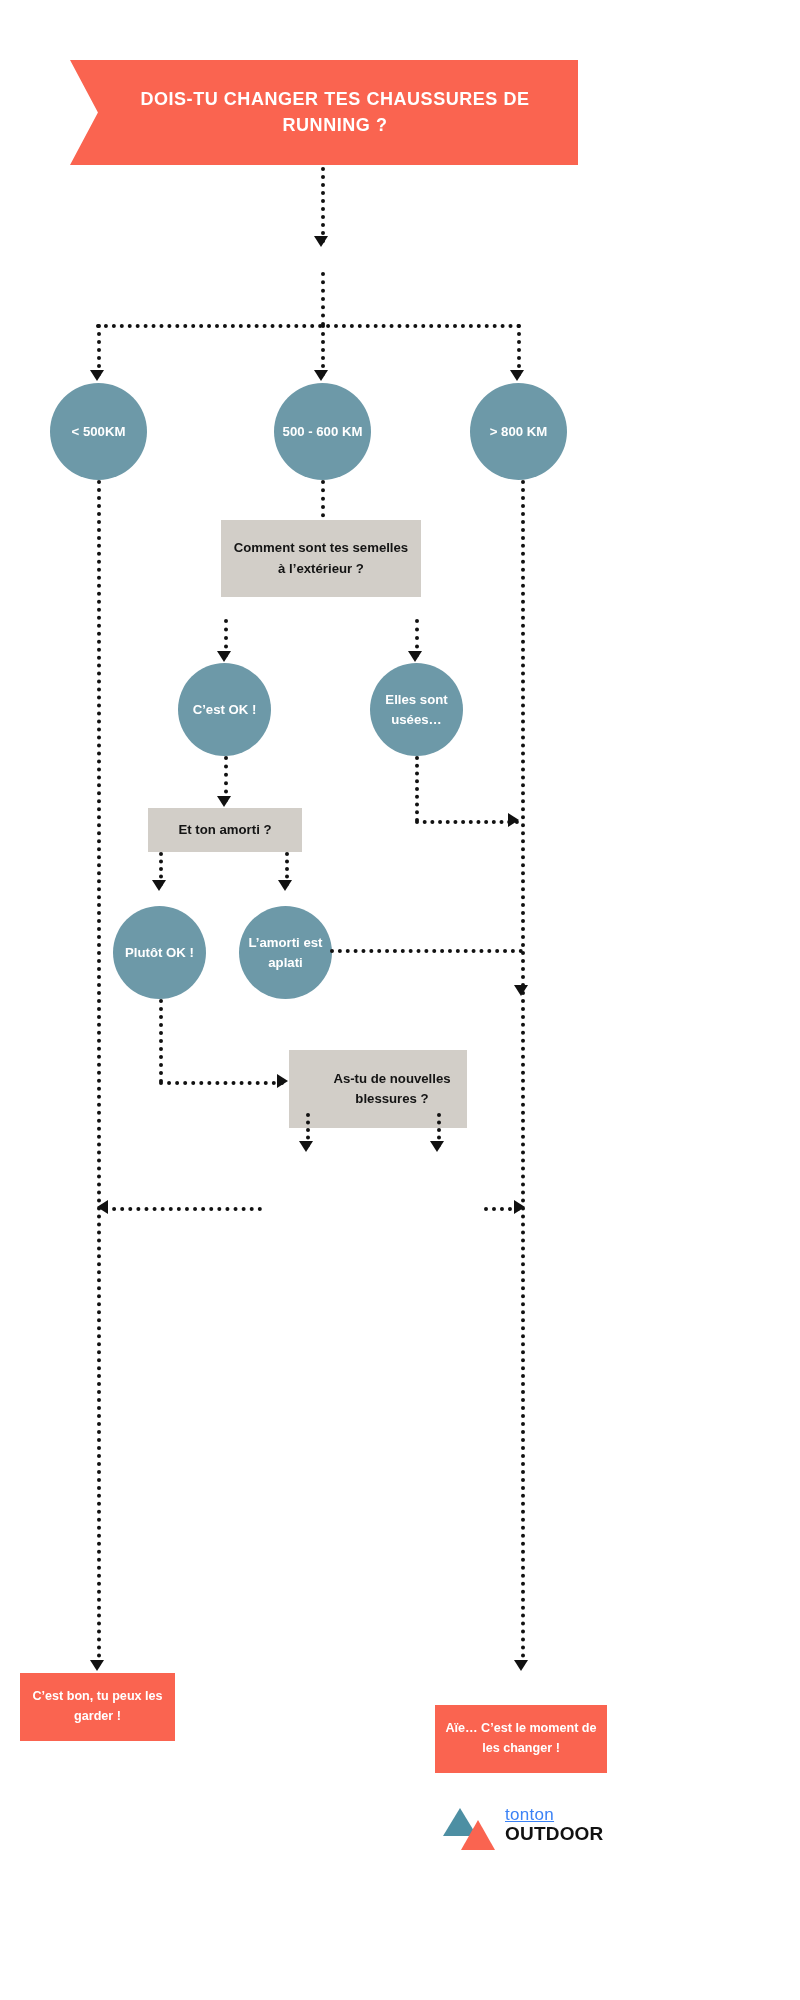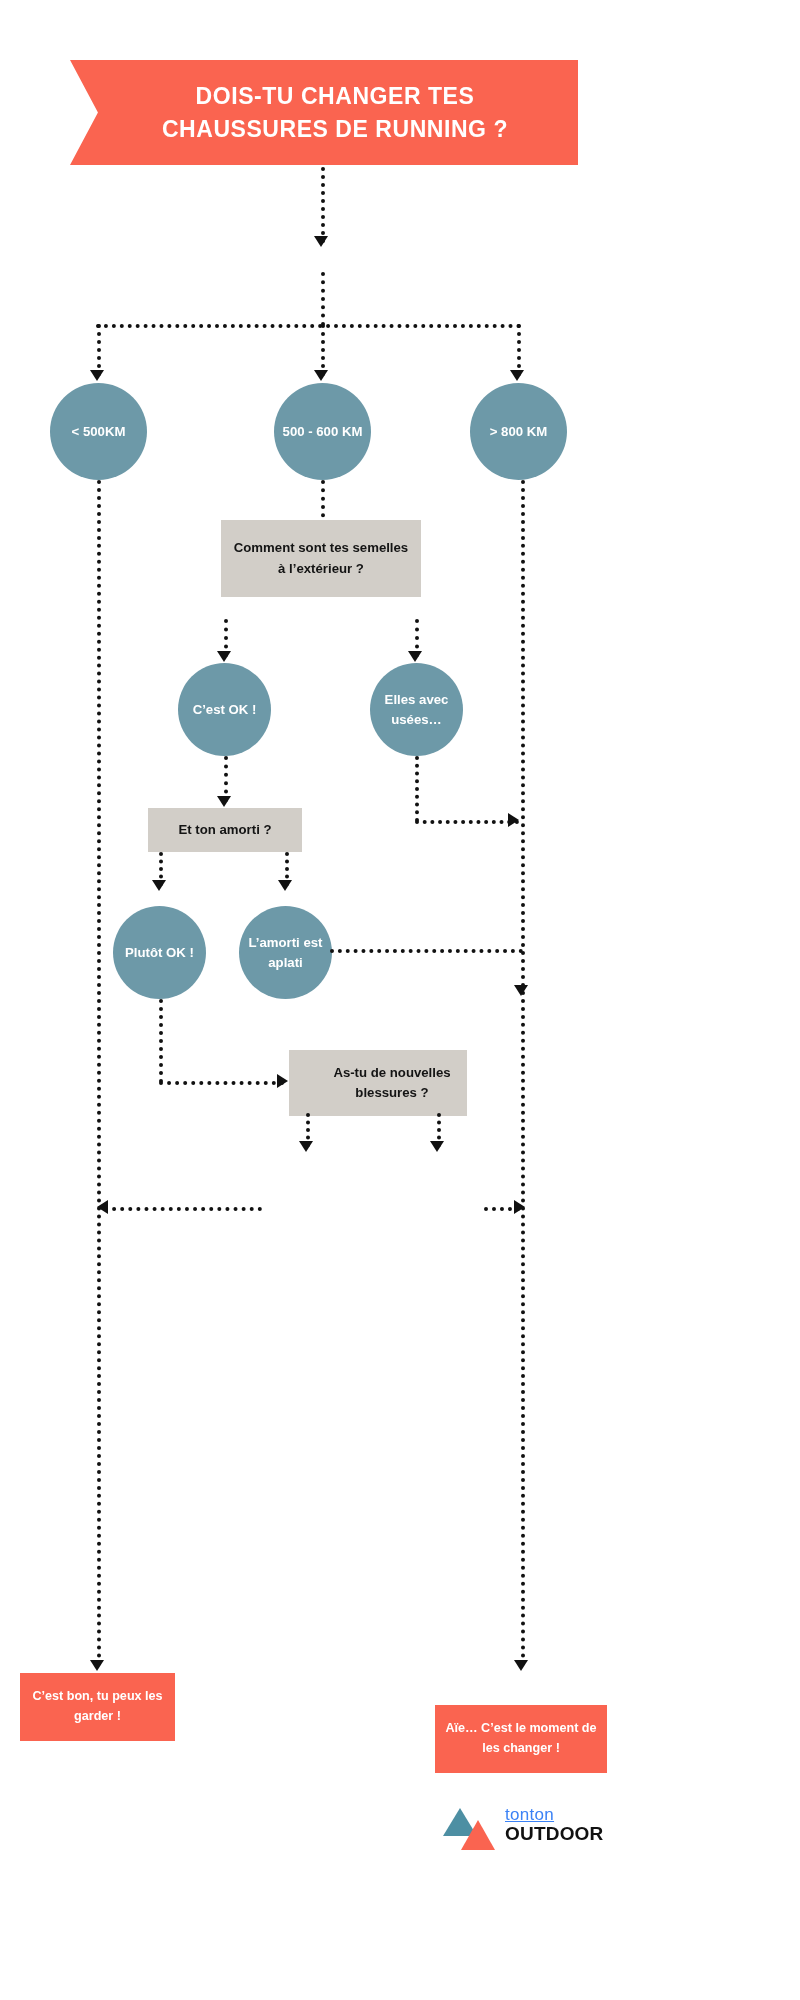--- a/index.html
+++ b/index.html
@@ -16,21 +16,21 @@
   .banner{
     position:absolute;
     left:70px;top:60px;width:508px;height:105px;
     background:#fa6450;
     display:flex;align-items:center;justify-content:center;
     -webkit-clip-path:polygon(0 0, 100% 0, 100% 100%, 0 100%, 5.5% 50%);
     clip-path:polygon(0 0, 100% 0, 100% 100%, 0 100%, 5.5% 50%);
   }
   .banner-title{
     color:#ffffff;
-    font-size:23px;font-weight:bold;letter-spacing:.55px;
+    font-size:18px;font-weight:bold;letter-spacing:.55px;
     line-height:1.42;text-align:center;
     width:430px;margin-left:22px;
     text-transform:uppercase;
   }
 
   
   .qbox{
     position:absolute;
     background:#d2cec8;
     display:flex;align-items:center;justify-content:center;
@@ -151,21 +151,21 @@
   <div class="arrow-d" style="left:217px;top:651px;"></div>
 
   <div class="vline" style="left:415px;top:619px;height:38px;"></div>
   <div class="arrow-d" style="left:408px;top:651px;"></div>
 
   <div class="circle" style="left:178px;top:663px;width:93px;height:93px;">
     <span>C’est OK !</span>
   </div>
 
   <div class="circle" style="left:370px;top:663px;width:93px;height:93px;">
-    <span>Elles avec usées…</span>
+    <span>Elles sont usées…</span>
   </div>
 
   <div class="vline" style="left:415px;top:756px;height:66px;"></div>
   <div class="hline" style="left:415px;top:820px;width:104px;"></div>
   <div class="arrow-r" style="left:508px;top:813px;"></div>
 
   <div class="vline" style="left:224px;top:756px;height:46px;"></div>
   <div class="arrow-d" style="left:217px;top:796px;"></div>
 
   <div class="qbox" style="left:148px;top:808px;width:154px;height:44px;">
@@ -186,21 +186,21 @@
     <span>Plutôt OK  !</span>
   </div>
 
   <div class="hline" style="left:330px;top:949px;width:193px;"></div>
   <div class="arrow-d" style="left:514px;top:985px;"></div>
 
   <div class="vline" style="left:159px;top:999px;height:84px;"></div>
   <div class="hline" style="left:159px;top:1081px;width:125px;"></div>
   <div class="arrow-r" style="left:277px;top:1074px;"></div>
 
-  <div class="qbox" style="left:289px;top:1050px;width:178px;height:66px;padding-left:28px;">
+  <div class="qbox" style="left:289px;top:1050px;width:178px;height:78px;padding-left:28px;">
     <span>As-tu de nouvelles blessures ?</span>
   </div>
 
   <div class="vline" style="left:306px;top:1113px;height:34px;"></div>
   <div class="arrow-d" style="left:299px;top:1141px;"></div>
 
   <div class="vline" style="left:437px;top:1113px;height:34px;"></div>
   <div class="arrow-d" style="left:430px;top:1141px;"></div>
 
 

